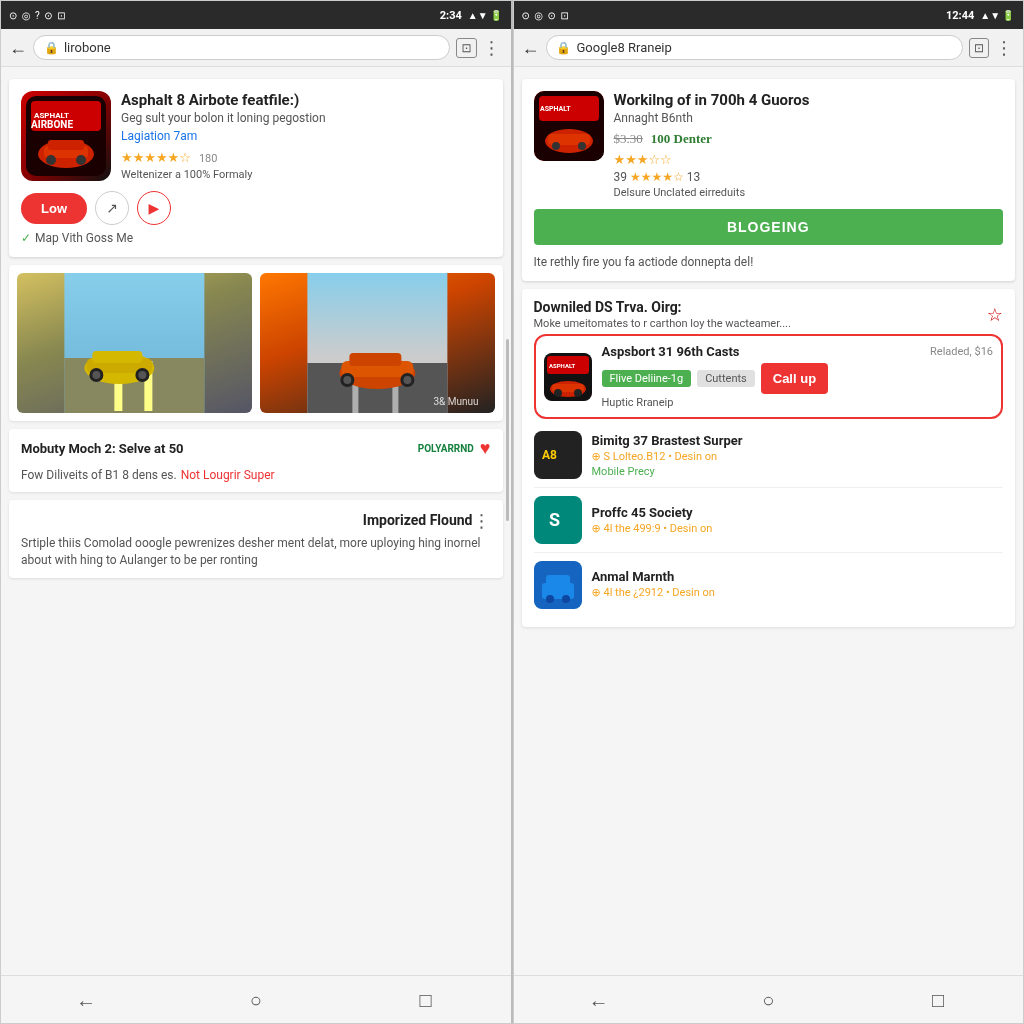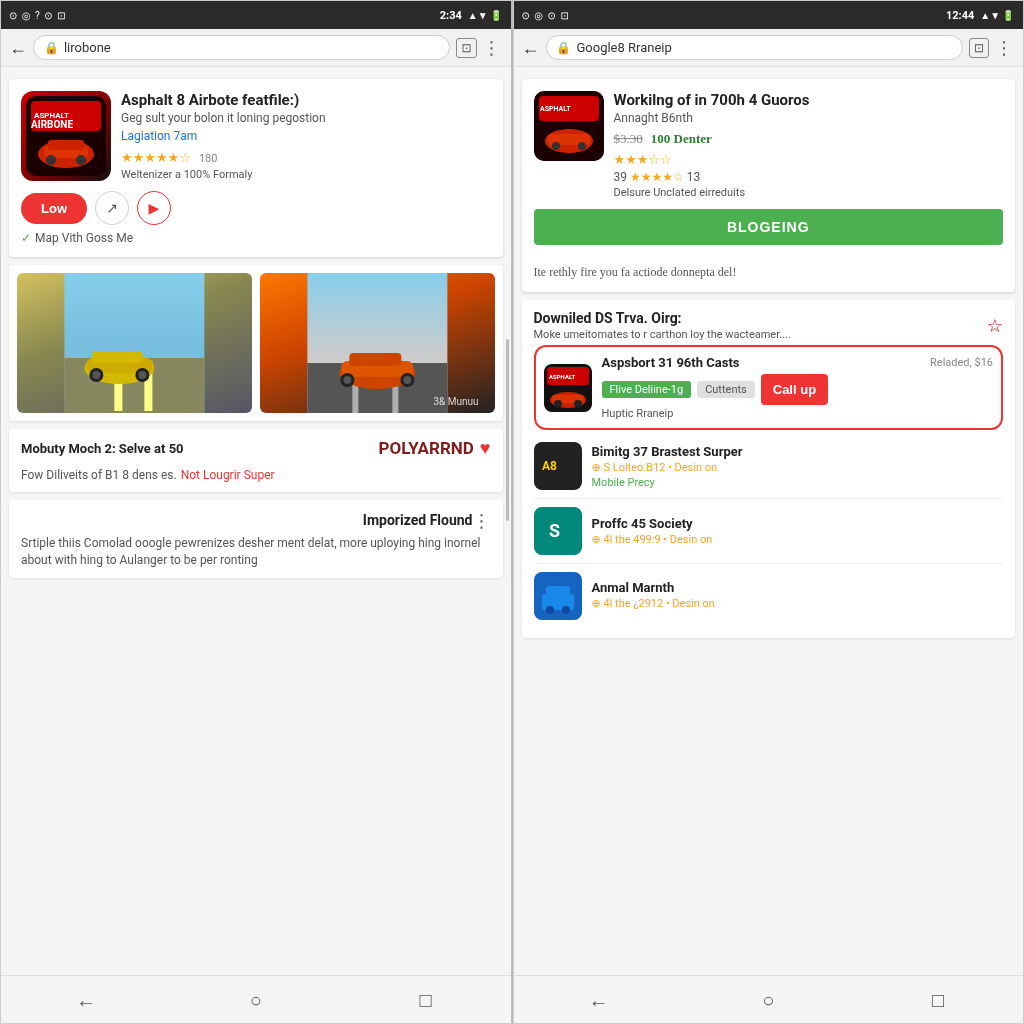--- a/index.html
+++ b/index.html
@@ -208,21 +208,21 @@
       border-radius: 4px;
       padding: 8px 12px;
       box-shadow: 0 1px 3px rgba(0,0,0,0.1);
     }
     .app-labels {
       display: flex;
       justify-content: space-between;
       align-items: center;
     }
     .app-label-left { font-size: 13px; font-weight: bold; color: #222; }
-    .app-label-right { font-size: 17px; font-weight: bold; color: #7f1d1d; }
+    .app-label-right { font-size: 10px; font-weight: bold; color: #15803d; }
     .app-link { color: #e33; font-size: 12px; margin-top: 4px; }
     .app-desc { font-size: 12px; color: #555; margin-top: 4px; line-height: 1.4; }
     .heart-icon { color: #e33; font-size: 18px; }
     
     .section {
       background: white;
       margin: 0 8px 8px 8px;
       border-radius: 4px;
       padding: 10px 12px;
       box-shadow: 0 1px 3px rgba(0,0,0,0.1);
@@ -555,21 +555,21 @@
               <div style="margin-top:2px; font-size:12px; color:#555;">
                 <span>39</span>
                 <span style="color:#f5a623;"> ★★★★☆ </span>
                 <span>13</span>
               </div>
               <div class="app-meta">Delsure Unclated eirreduits</div>
             </div>
           </div>
           
           <button class="btn-install-green" style="margin-top:10px;">BLOGEING</button>
-          <div style="margin-top:20px; font-size:12px; color:#555;font-family:Liberation Serif, serif;">Ite rethly fire you fa actiode donnepta del!</div>
+          <div style="margin-top:10px; font-size:12px; color:#555;">Ite rethly fire you fa actiode donnepta del!</div>
         </div>
 
         <div class="section">
           <div class="section-header">
             <div>
               <div class="section-title">Downiled DS Trva. Oirg:</div>
               <div class="section-sub">Moke umeitomates to r carthon loy the wacteamer....</div>
             </div>
             <span class="star-icon-outline">☆</span>
           </div>

